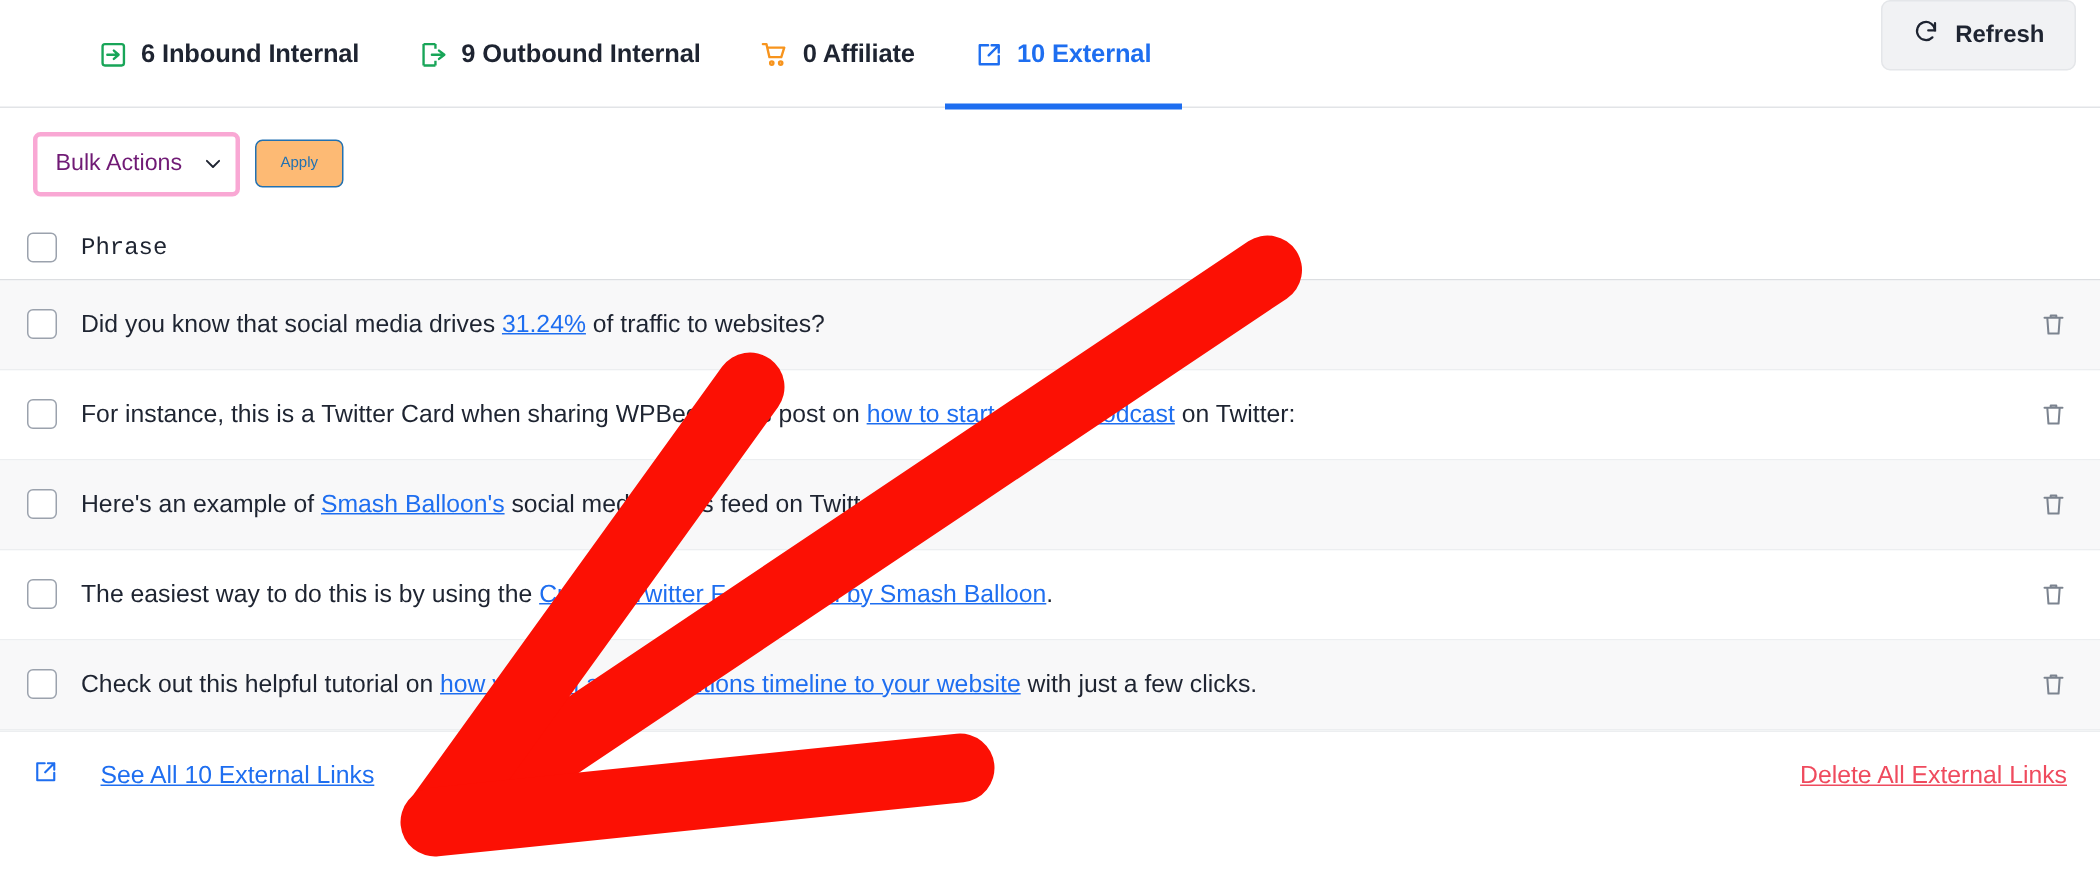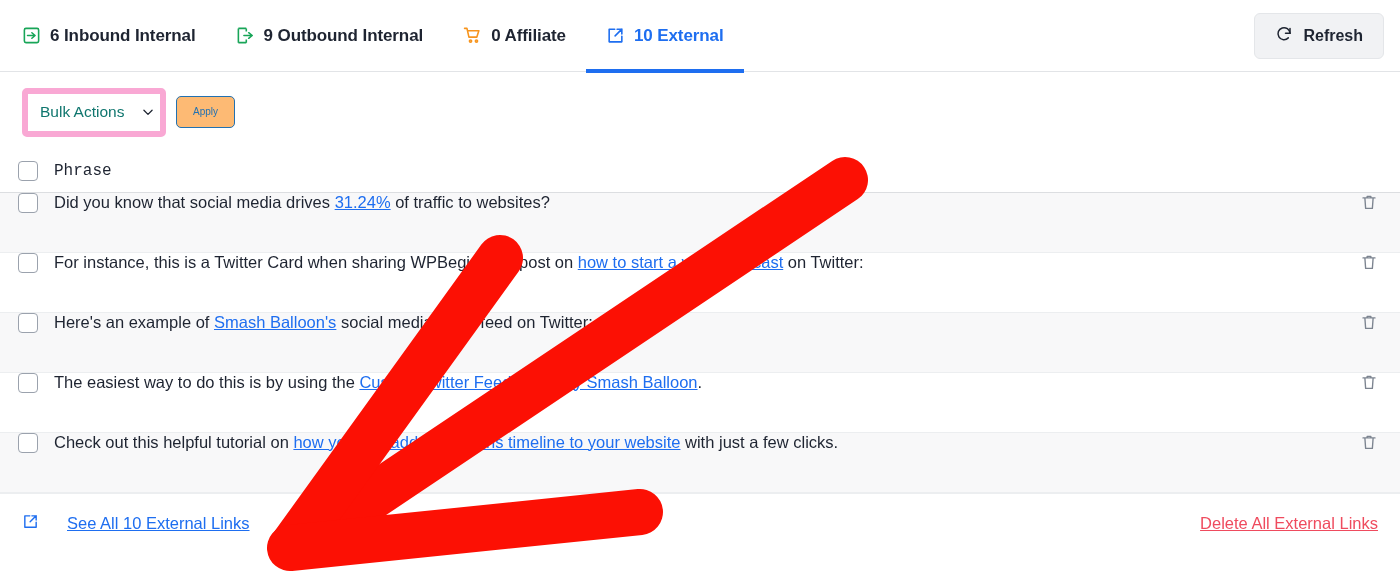--- a/index.html
+++ b/index.html
@@ -13,23 +13,24 @@
     color: #1d2327;
     overflow: hidden;
     position: relative;
   }
 
   
   .tabbar {
     height: 72px;
     border-bottom: 1px solid #e2e4e7;
     display: flex;
-    align-items: center;
+    align-items: flex-start;
     position: relative;
     background: #fff;
+    padding-left: 44px;
   }
   .tabs {
     display: flex;
     align-items: stretch;
     height: 72px;
     flex: 1 1 auto;
   }
   .tab {
     display: flex;
     align-items: center;
@@ -81,26 +82,26 @@
   .toolbar {
     padding: 16px 0 14px 22px;
     display: flex;
     align-items: center;
     gap: 10px;
   }
   .bulk-select {
     appearance: none;
     -webkit-appearance: none;
     background: #fff;
-    border: 6px solid #f9a8d4;
+    border: 3px solid #f9a8d4;
     border-radius: 5px;
     padding: 9px 34px 9px 12px;
     font-size: 15.5px;
     font-family: "Liberation Sans", sans-serif;
-    color: #0f766e;
+    color: #701a75;
     cursor: pointer;
     line-height: 1.2;
   }
   .select-wrap { position: relative; display: inline-flex; align-items: center; }
   .select-wrap .chev {
     position: absolute;
     right: 11px;
     pointer-events: none;
     display: flex;
   }
@@ -126,21 +127,21 @@
     border-bottom: 1px solid #dcdee1;
     font-family: Liberation Mono, monospace;
   }
   .th-phrase {
     font-size: 16px;
     color: #1e2431;
     margin-left: 16px;
   }
   .row {
     display: flex;
-    align-items: flex-start;
+    align-items: center;
     height: 60px;
     padding: 0 22px 0 18px;
     border-bottom: 1px solid #eceef0;
   }
   .row.odd  { background: #f8f8f9; }
   .row.even { background: #ffffff; }
   .row-text {
     flex: 1 1 auto;
     font-size: 16.5px;
     color: #1e2431;

